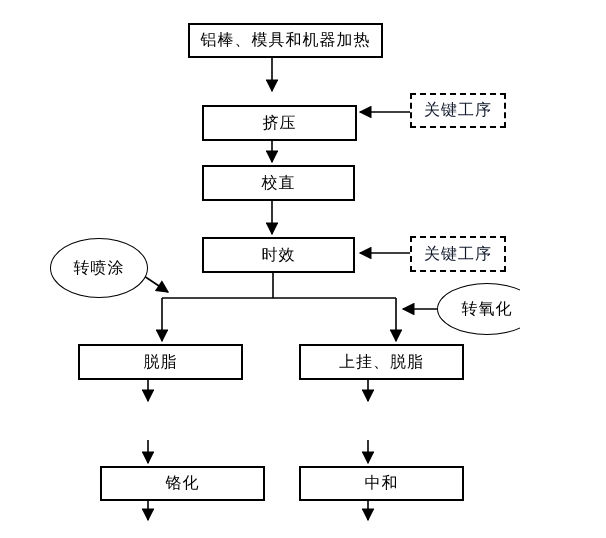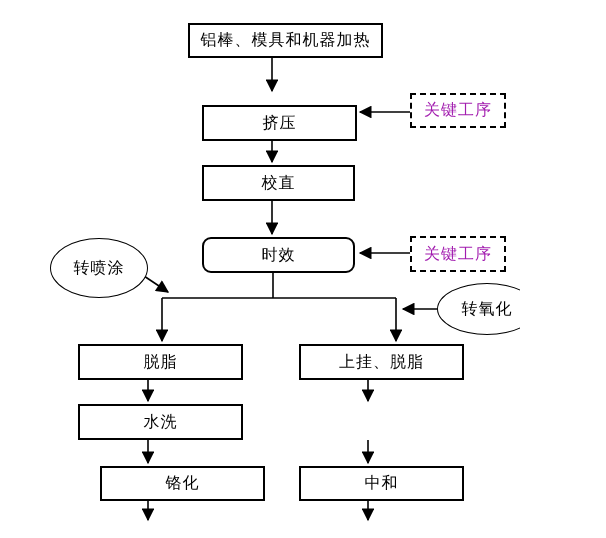--- a/index.html
+++ b/index.html
@@ -30,31 +30,31 @@
     display: flex;
     align-items: center;
     justify-content: center;
     font-size: 16px;
     color: #000000;
     letter-spacing: 1px;
     white-space: nowrap;
   }
   .node.dashed {
     border: 2px dashed #000000;
-    color: #a21caf;
+    color: #0f172a;
   }
   .node.ellipse {
     border: 1.5px solid #000000;
     border-radius: 50%;
   }
   
   .n-heating        { left: 188px; top: 23px;  width: 195px; height: 35px; }
   .n-extrusion      { left: 202px; top: 94px;  width: 155px; height: 36px; margin-top: 11px; }
   .n-straightening  { left: 202px; top: 165px; width: 153px; height: 36px; }
-  .n-aging          { left: 202px; top: 237px; width: 153px; height: 36px; border-radius: 9px; }
+  .n-aging          { left: 202px; top: 237px; width: 153px; height: 36px; }
   .n-key1           { left: 410px; top: 93px;  width: 96px;  height: 35px; }
   .n-key2           { left: 410px; top: 236px; width: 96px;  height: 36px; }
   .n-spray          { left: 50px;  top: 238px; width: 98px;  height: 60px; }
   .n-oxidation      { left: 437px; top: 283px; width: 100px; height: 52px; }
   .n-degreasing     { left: 78px;  top: 344px; width: 165px; height: 36px; }
   .n-waterwash      { left: 78px;  top: 404px; width: 165px; height: 36px; }
   .n-chromating     { left: 62px;  top: 466px; width: 165px; height: 35px; margin-left: 38px; }
   .n-hangdegrease   { left: 299px; top: 344px; width: 165px; height: 36px; }
   .n-alkali         { left: 299px; top: 404px; width: 165px; height: 36px; }
   .n-neutralization { left: 299px; top: 466px; width: 165px; height: 35px; }
@@ -97,18 +97,17 @@
 
   <div class="node n-heating">铝棒、模具和机器加热</div>
   <div class="node n-extrusion">挤压</div>
   <div class="node dashed n-key1">关键工序</div>
   <div class="node n-straightening">校直</div>
   <div class="node n-aging">时效</div>
   <div class="node dashed n-key2">关键工序</div>
   <div class="node ellipse n-oxidation">转氧化</div>
   <div class="node ellipse n-spray">转喷涂</div>
   <div class="node n-degreasing">脱脂</div>
-  <div class="node n-waterwash">水洗</div>
   <div class="node n-chromating">铬化</div>
   <div class="node n-hangdegrease">上挂、脱脂</div>
   <div class="node n-neutralization">中和</div>
 
 </div>
 
 </body></html>

